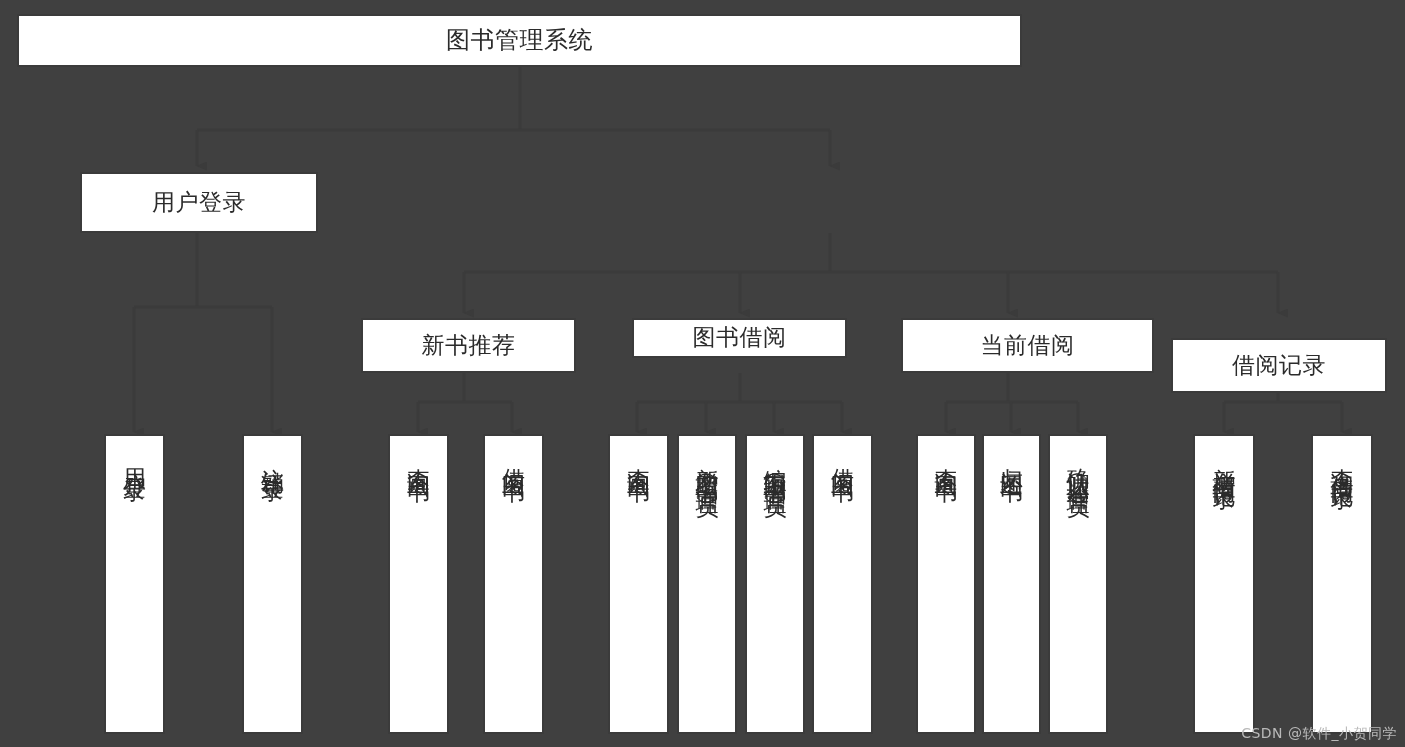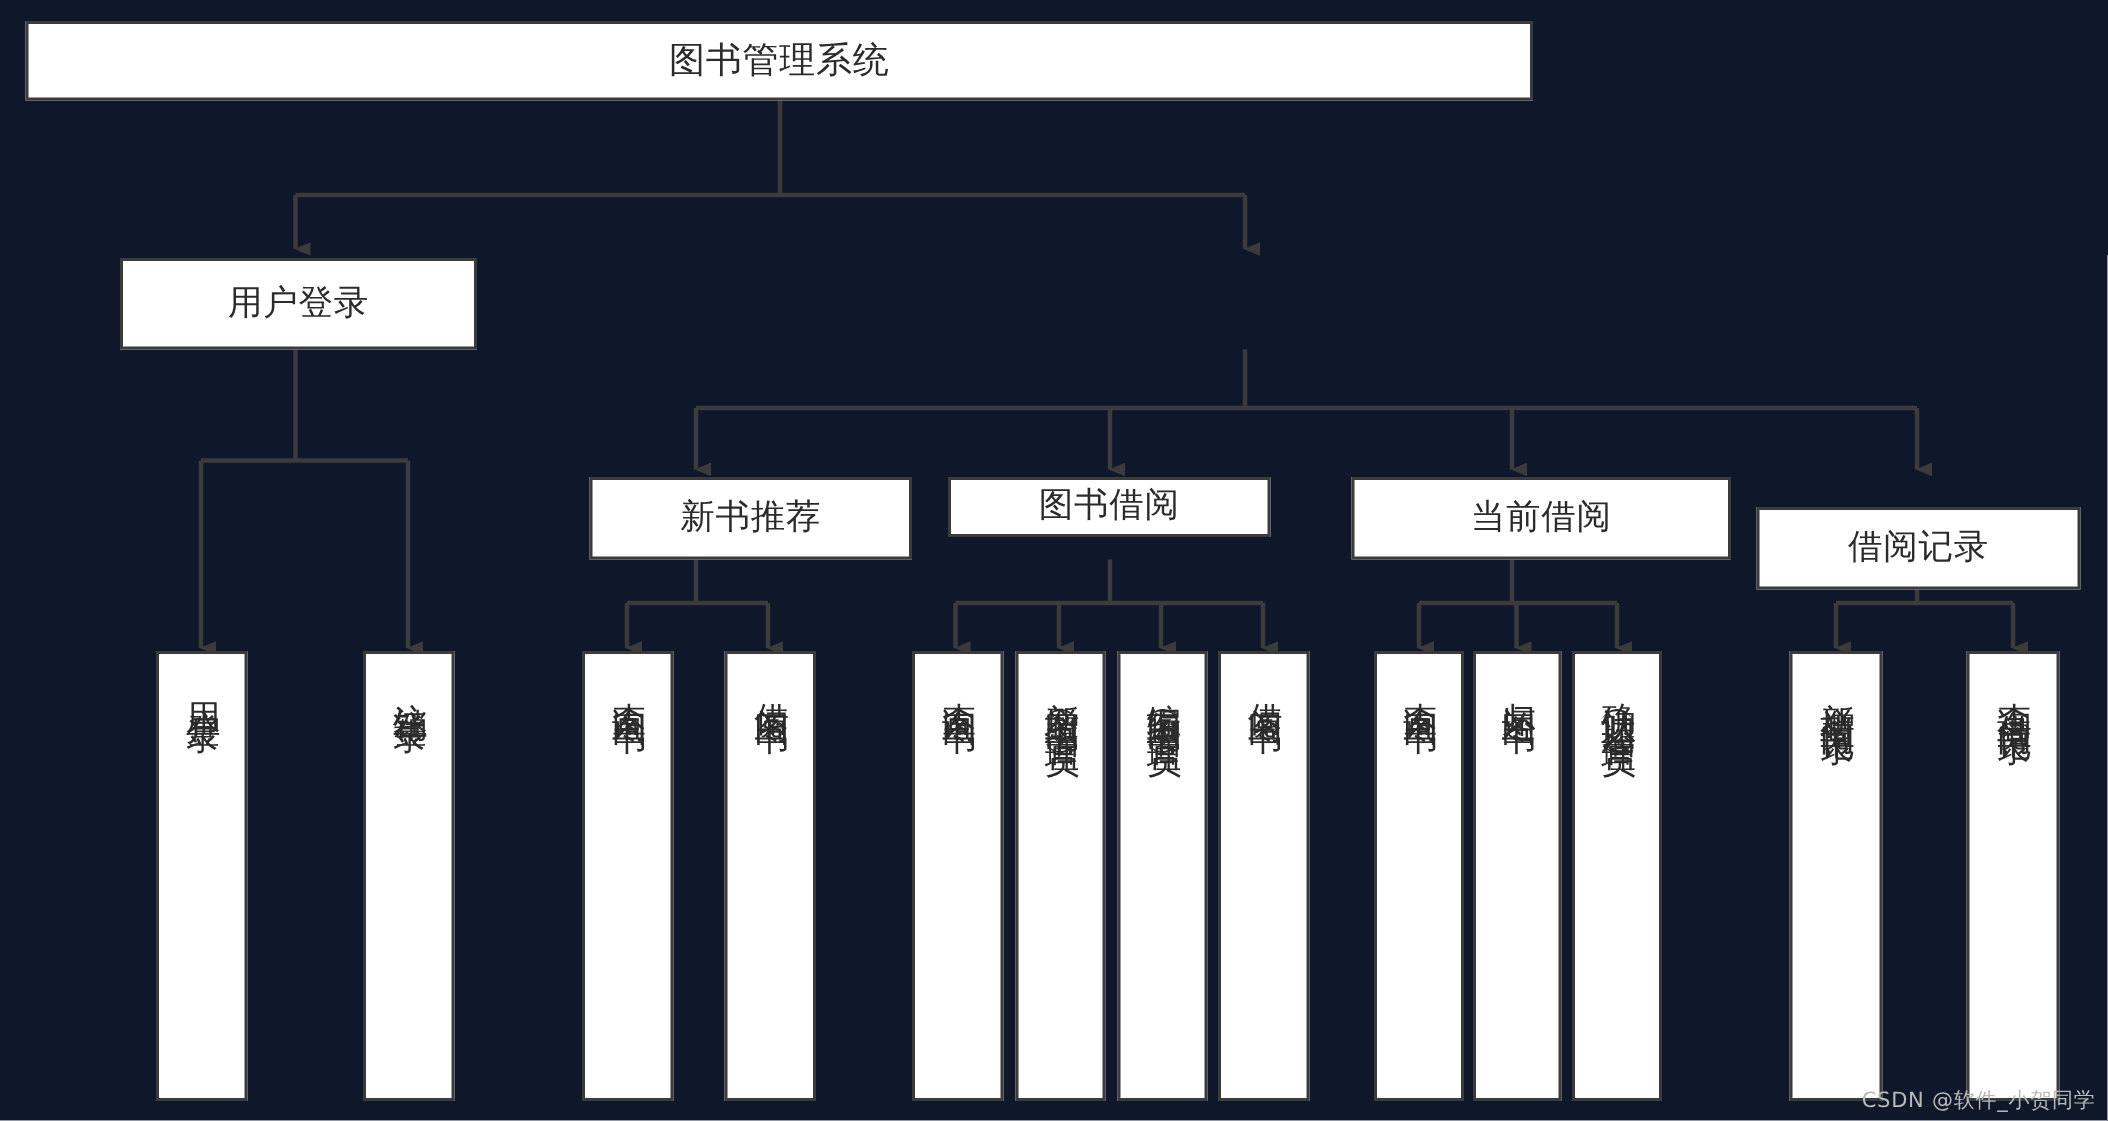--- a/index.html
+++ b/index.html
@@ -7,21 +7,21 @@
     padding: 0;
     background: #ffffff;
   }
   body {
     font-family: "DejaVu Sans", "Liberation Sans", sans-serif;
   }
   #diagram-root {
     position: relative;
     width: 1405px;
     height: 747px;
-    background: #0f172a;
+    background: #404040;
     overflow: hidden;
   }
   #edges-svg {
     position: absolute;
     left: 0;
     top: 0;
     width: 1405px;
     height: 747px;
     pointer-events: none;
   }
@@ -129,21 +129,21 @@
   </svg>
 
   <div class="node h" id="node-root" style="left:17px; top:14px; width:1005px; height:53px;">
     <span class="label">图书管理系统</span>
   </div>
 
   <div class="node h" style="left:80px; top:172px; width:238px; height:61px;">
     <span class="label">用户登录</span>
   </div>
 
-  <div class="node h" style="left:361px; top:318px; width:215px; height:55px;margin-left:32px;">
+  <div class="node h" style="left:361px; top:318px; width:215px; height:55px;">
     <span class="label">新书推荐</span>
   </div>
   <div class="node h" style="left:632px; top:318px; width:215px; height:40px;">
     <span class="label">图书借阅</span>
   </div>
   <div class="node h" style="left:901px; top:318px; width:253px; height:55px;">
     <span class="label">当前借阅</span>
   </div>
   <div class="node h" style="left:1171px; top:318px; width:216px; height:55px;margin-top:20px;">
     <span class="label">借阅记录</span>

